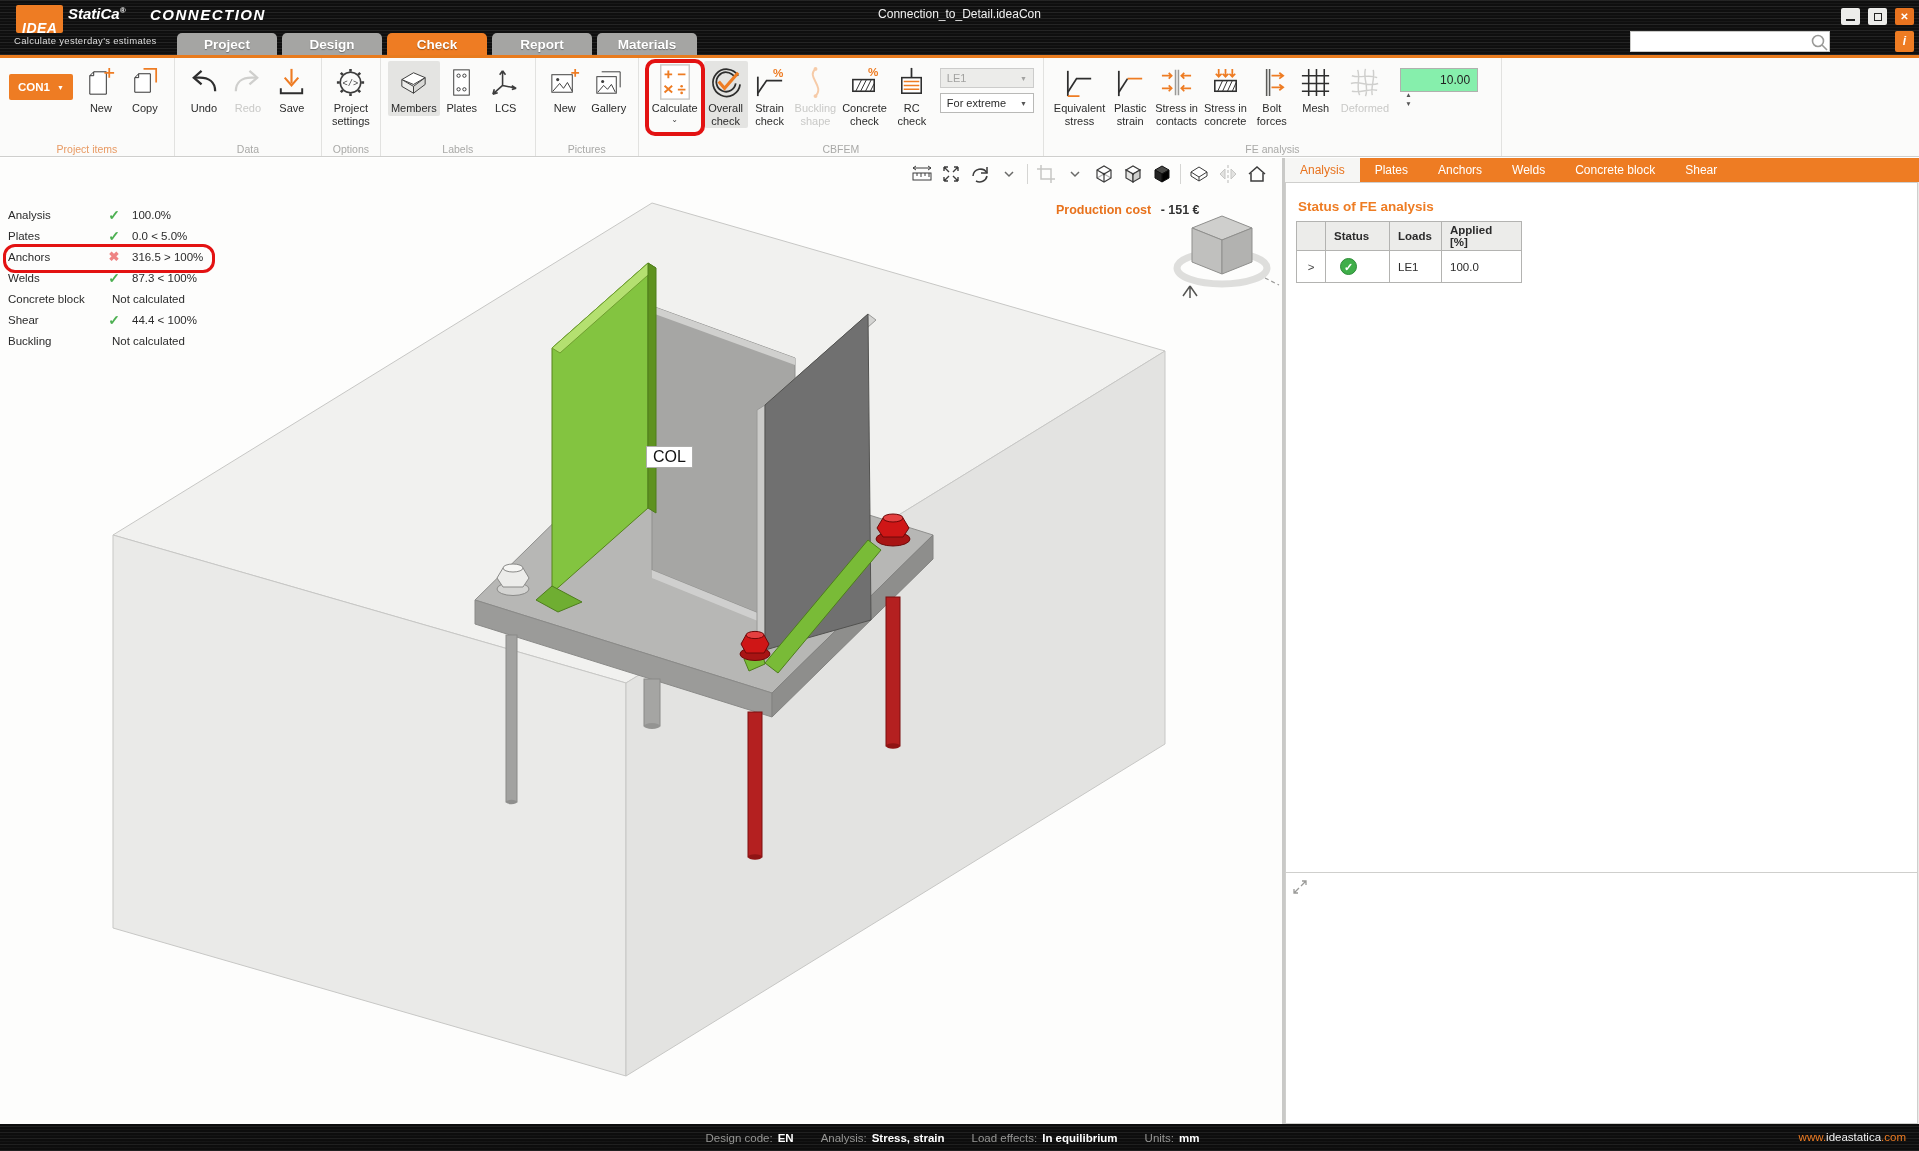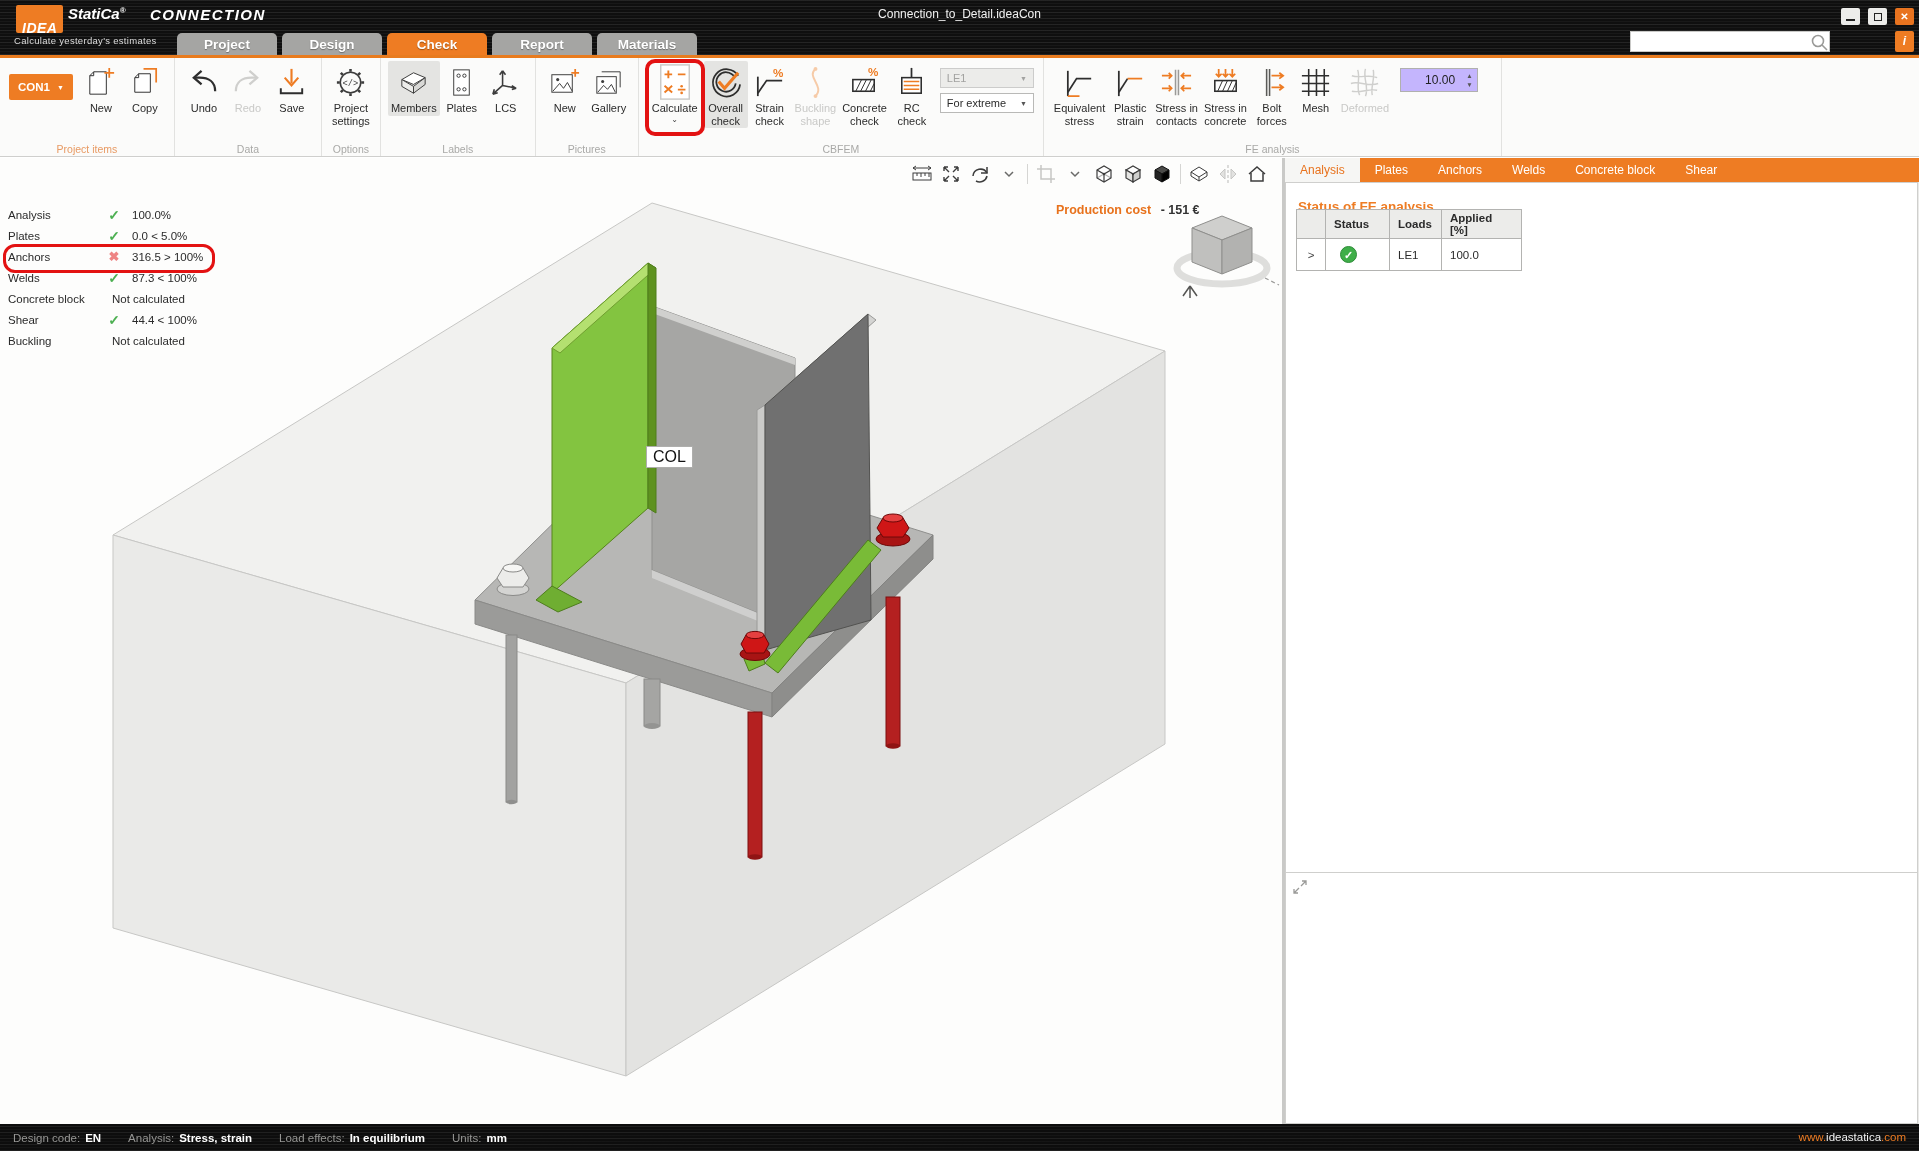--- a/index.html
+++ b/index.html
@@ -52,21 +52,21 @@
   .red-ring{position:absolute;left:-4px;top:-2px;right:-4px;bottom:-11px;border:4px solid #e31212;border-radius:10px;pointer-events:none;z-index:5;}
   .con-btn{margin:13px 6px 0 2px;background:#ee7c23;color:#fff;font-weight:bold;font-size:11.5px;
     height:26px;padding:0 9px;border-radius:2px;display:flex;align-items:center;gap:7px;}
   .con-btn .caret{font-size:7px;}
   .ddpair{display:flex;flex-direction:column;gap:5px;margin:7px 2px 0 6px;}
   .dd{width:94px;height:20px;border:1px solid #b9b9b7;background:#fff;font-size:11px;display:flex;
     align-items:center;justify-content:space-between;padding:0 6px;color:#2b2b2b;}
   .dd .caret{font-size:7px;color:#555;}
   .dd.disabled{background:#ececea;color:#a2a2a0;border-color:#cccccb;}
   .dd.disabled .caret{color:#a2a2a0;}
-  .spinner{margin:7px 16px 0 8px;width:78px;height:24px;border:1px solid #b0b0ae;background:#c4b5fd;display:flex;align-items:stretch;}
+  .spinner{margin:7px 16px 0 8px;width:78px;height:24px;border:1px solid #b0b0ae;background:#86efac;display:flex;align-items:stretch;flex-direction:column;}
   .spinner .sval{flex:1;text-align:right;font-size:12px;color:#222;line-height:22px;padding-right:7px;}
   .spinner .sarrows{width:15px;display:flex;flex-direction:column;align-items:center;justify-content:center;gap:2px;font-size:6.5px;color:#555;}
 
   
   .main{position:absolute;left:0;top:158px;width:1919px;height:966px;}
   .viewport{position:absolute;left:0;top:0;width:1282px;height:966px;background:#fdfdfc;overflow:hidden;}
   .vdivider{position:absolute;left:1282px;top:0;width:3px;height:966px;background:#c9c9c7;}
   .scene{position:absolute;left:0;top:0;}
 
   .vtoolbar{position:absolute;right:14px;top:5px;display:flex;align-items:center;gap:7px;z-index:3;}
@@ -94,36 +94,36 @@
 
   
   .rightpanel{position:absolute;left:1285px;top:0;width:634px;height:966px;background:#eaeae8;}
   .rtabs{position:absolute;left:0;top:0;width:100%;height:24px;background:#ee7c23;display:flex;}
   .rtab{padding:0 15px;line-height:24px;font-size:12px;color:#fff;}
   .rtab.active{background:#f6f6f4;color:#e8721c;}
   .rp-box{position:absolute;left:0;width:633px;background:#fff;border:1px solid #cfcfcd;}
   .rp-upper{top:24px;height:708px;}
   .rp-lower{top:714px;height:252px;}
   .rp-title{position:absolute;left:12px;top:16px;font-size:13.5px;font-weight:bold;color:#ee7c23;}
-  table.fetbl{position:absolute;left:10px;top:26px;border-collapse:collapse;background:#fff;}
+  table.fetbl{position:absolute;left:10px;top:38px;border-collapse:collapse;background:#fff;}
   .fetbl th,.fetbl td{border:1px solid #b3b3b1;font-size:11.5px;color:#2b2b2b;padding:0 8px;}
   .fetbl th{background:#ececea;height:29px;font-weight:bold;text-align:left;}
   .fetbl td{height:32px;}
   .fetbl .c-exp{width:29px;text-align:center;color:#444;}
   .fetbl .c-status{width:64px;text-align:left;}
   .fetbl .c-loads{width:52px;}
   .fetbl .c-applied{width:80px;}
   .circle-check{display:inline-block;width:17px;height:17px;border-radius:50%;background:#3fae49;border:1px solid #2d8c38;
     color:#fff;font-size:11px;line-height:16px;text-align:center;font-weight:bold;margin-left:6px;}
   .expand-ic{position:absolute;left:6px;top:6px;width:16px;height:16px;}
 
   
   .statusbar{position:absolute;left:0;top:1124px;width:100%;height:27px;background-color:#0d0d0d;
     background-image:repeating-linear-gradient(0deg,rgba(255,255,255,.08) 0 1px,transparent 1px 3px,rgba(255,255,255,.03) 3px 4px,transparent 4px 6px);
-    display:flex;align-items:center;padding-left:13px;}
+    display:flex;align-items:center;padding-left:13px;justify-content:center;}
   .sb-item{margin-right:27px;font-size:11.5px;white-space:nowrap;}
   .sb-item .lbl{color:#969694;}
   .sb-item .val{color:#fff;font-weight:bold;margin-left:5px;}
   .website{position:absolute;right:13px;top:0;height:27px;line-height:27px;font-size:11.5px;}
   .website .o{color:#ee7c23;} .website .w{color:#f2f2f2;}
 </style>
 </head>
 <body>
 
 <div id="app">

